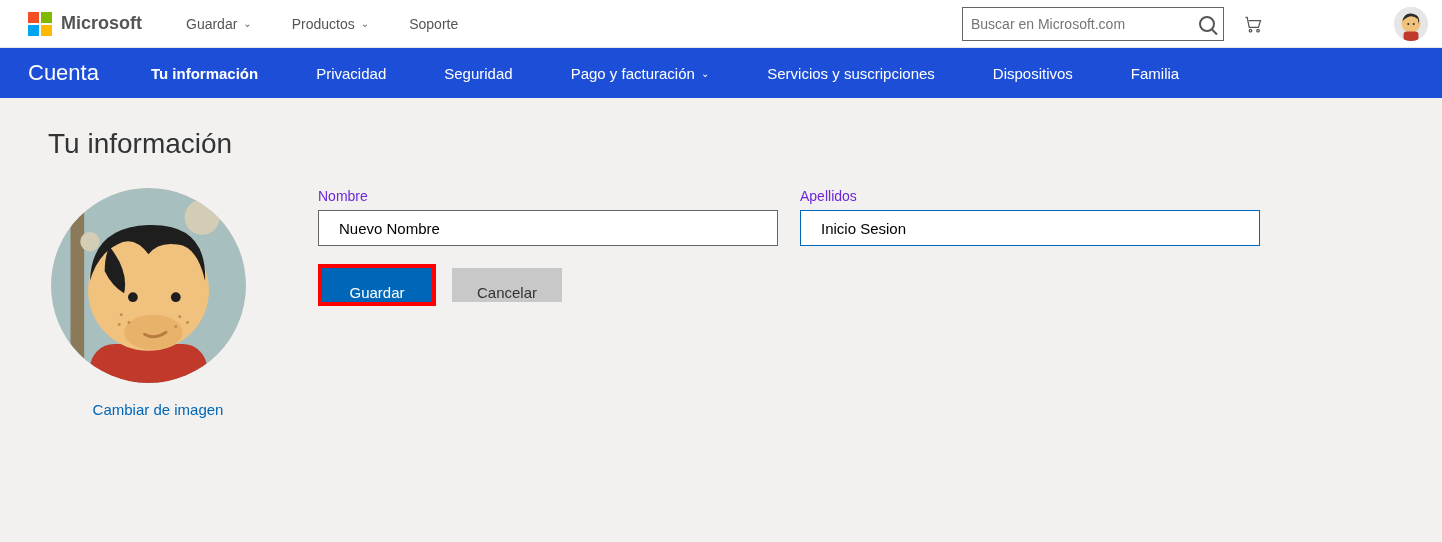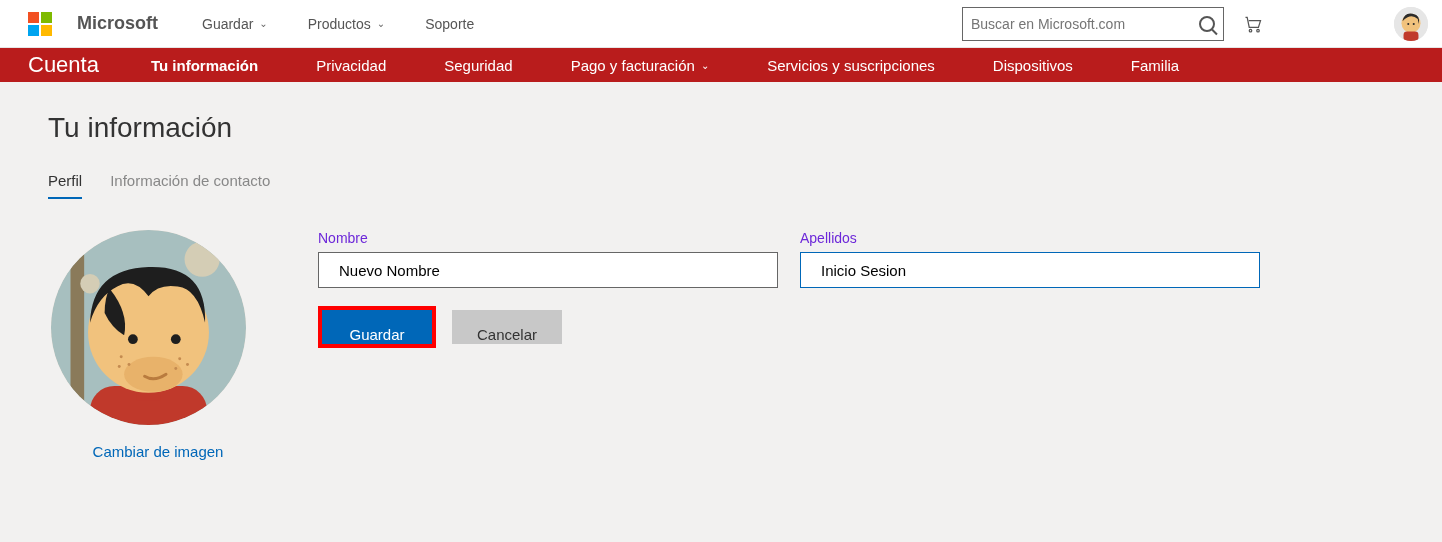--- a/index.html
+++ b/index.html
@@ -1,37 +1,37 @@
 <!DOCTYPE html>
 <html><head>
   <meta charset="utf-8">
   <style>
     * { margin: 0; padding: 0; box-sizing: border-box; }
     body { font-family: "Segoe UI", Tahoma, sans-serif; color: #333; background: #f2f1f0; }
     
     
     .top-header { background: #fff; height: 48px; display: flex; align-items: center; padding: 0 14px 0 28px; border-bottom: 1px solid #e6e6e6; }
-    .ms-logo { display: flex; align-items: center; gap: 25px; margin-right: 44px; }
+    .ms-logo { display: flex; align-items: center; gap: 9px; margin-right: 44px; }
     .ms-squares { width: 24px; height: 24px; display: grid; grid-template-columns: 1fr 1fr; grid-template-rows: 1fr 1fr; gap: 2px; }
     .ms-squares div:nth-child(1){ background:#f25022;} .ms-squares div:nth-child(2){ background:#7fba00;}
     .ms-squares div:nth-child(3){ background:#00a4ef;} .ms-squares div:nth-child(4){ background:#ffb900;}
     .ms-wordmark { font-size: 18px; font-weight: 600; color: #555; }
     .top-nav { display: flex; gap: 40px; }
     .top-nav-item { font-size: 14px; color: #555; cursor: pointer; display: flex; align-items: center; gap: 6px; }
     .chev { font-size: 10px; color: #666; }
     .top-spacer { flex: 1; }
     .search-box { display: flex; align-items: center; border: 1px solid #666; width: 262px; height: 34px; padding: 0 8px; margin-right: 18px; background:#fff; }
     .search-box input { flex:1; border: none; outline: none; font-size: 14px; color: #555; background: transparent; }
     .search-icon { width: 16px; height: 16px; border: 2px solid #555; border-radius: 50%; position: relative; }
     .search-icon::after { content: ""; position: absolute; width: 7px; height: 2px; background: #555; transform: rotate(45deg); bottom: -3px; right: -5px; }
     .cart-icon { width: 22px; height: 22px; margin-right: 20px; display:flex; align-items:center; justify-content:center; color:#555; cursor:pointer; font-size:18px; }
     .avatar-small { width: 34px; height: 34px; border-radius: 50%; overflow: hidden; background: #e6e6e6; display:flex; align-items:flex-end; justify-content:center; cursor:pointer; margin-left: 110px; }
 
     
-    .sub-nav { background: #b91c1c; height: 34px; display: flex; align-items: center; padding: 8px 28px; color: #fff; }
+    .sub-nav { background: #1d4ed8; height: 50px; display: flex; align-items: center; padding: 8px 28px; color: #fff; }
     .sub-title { font-size: 22px; font-weight: 300; margin-right: 52px; }
     .sub-items { display: flex; gap: 58px; }
     .sub-item { font-size: 15px; cursor: pointer; display:flex; align-items:center; gap:6px; }
     .sub-item.active { font-weight: 700; }
     .sub-item .chev { color: #fff; font-size: 10px; }
 
     
     .main { padding: 30px 48px; }
     .page-title { font-size: 28px; font-weight: 300; color: #333; margin-bottom: 28px; }
     .tabs { display: flex; gap: 28px; border-bottom: 1px solid transparent; margin-bottom: 30px; }
@@ -131,24 +131,20 @@
       </div>
     <div class="sub-item">
         <span>Familia</span>
       </div>
   </div>
 </div>
 
 <div class="main">
   <h1 class="page-title">Tu información</h1>
 
-  <div class="tabs">
-    <div class="tab active"><span>Perfil</span></div>
-    <div class="tab"><span>Información de contacto</span></div>
-  </div>
 
   <div class="profile-row">
     <div class="avatar-col">
       <div class="avatar-large">
         <svg class="cartoon" viewBox="0 0 200 200">
           <defs>
               <clipPath id="circ">
                 <circle cx="100" cy="100" r="100"></circle>
               </clipPath>
             </defs>

